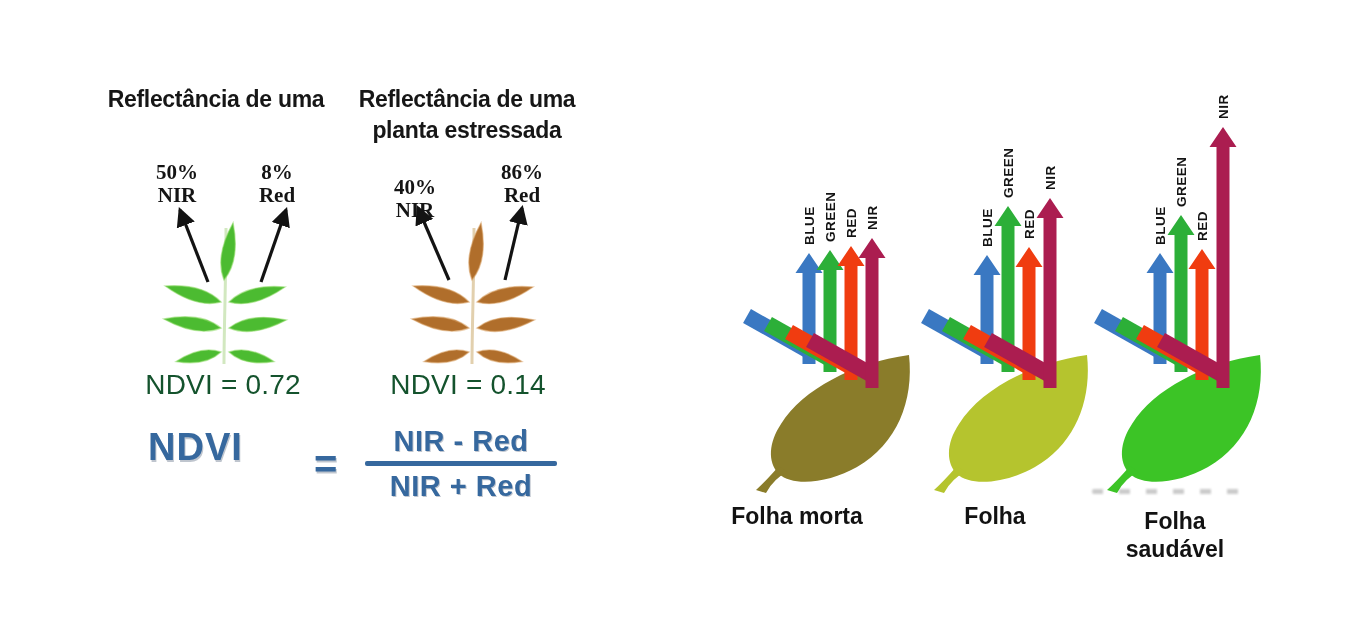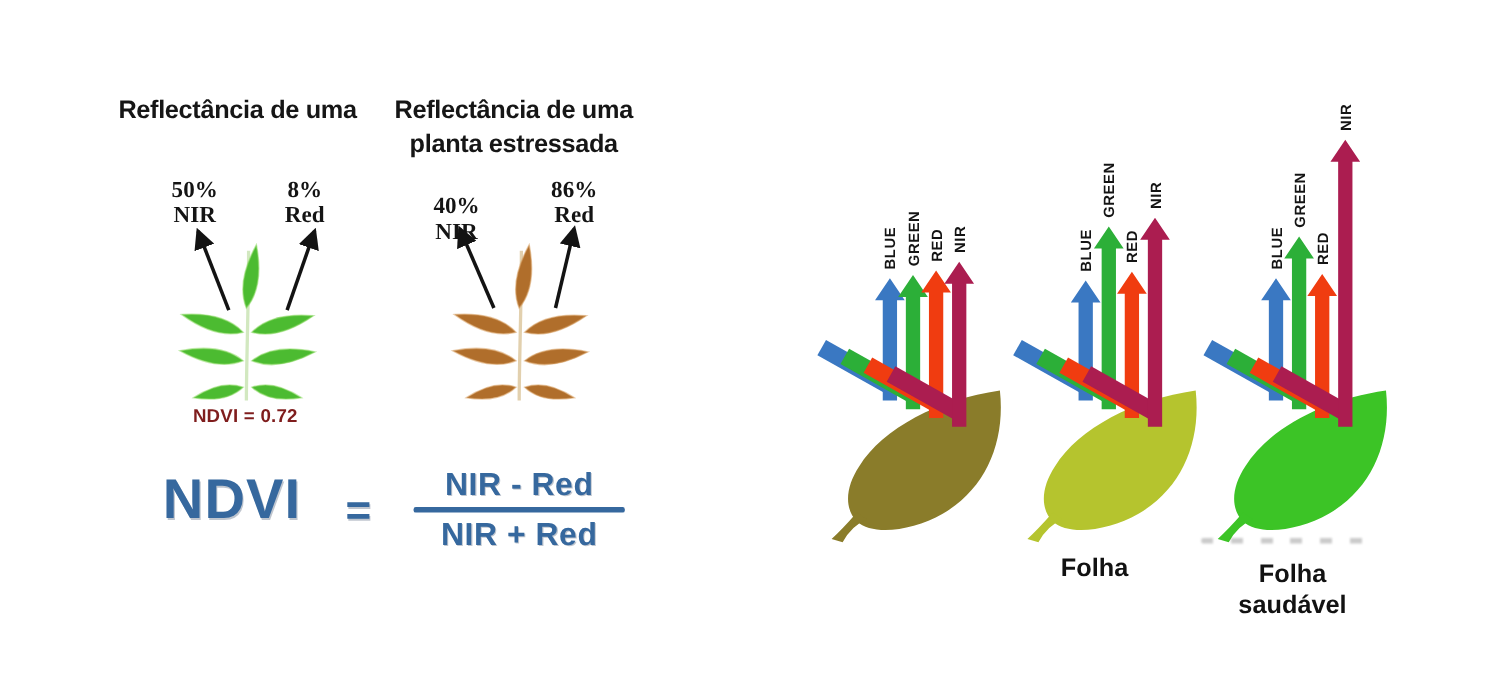--- a/index.html
+++ b/index.html
@@ -9,34 +9,34 @@
   }
   .abs{position:absolute;}
   .title{
     width:310px;text-align:center;font-weight:700;font-size:23px;line-height:31px;
     letter-spacing:-0.3px;color:#161616;
   }
   .pct{
     width:90px;text-align:center;font-weight:700;font-size:21px;line-height:23px;color:#141414;font-family:Liberation Serif, serif;
   }
   .ndvi-val{
-    width:190px;text-align:center;font-weight:700;font-size:17px;color:#7f1d1d;letter-spacing:0.2px;
+    width:190px;text-align:center;font-weight:400;font-size:28px;color:#14532d;letter-spacing:0.2px;
   }
   .caption{
     width:190px;text-align:center;font-weight:700;font-size:23px;line-height:28px;color:#121212;
   }
   .plant,.spectral,.arrows-overlay{position:absolute;overflow:visible;}
   .leaf-healthy{fill:var(--healthy-plant-leaf);stroke:#8edb66;stroke-width:1.4;stroke-opacity:.55;}
   .stem-healthy{stroke:var(--healthy-plant-stem);stroke-width:3;fill:none;}
   .leaf-stressed{fill:var(--stressed-plant-leaf);stroke:#d9a366;stroke-width:1.4;stroke-opacity:.55;}
   .stem-stressed{stroke:var(--stressed-plant-stem);stroke-width:3;fill:none;}
   .black-arrow{stroke:var(--arrow-black);stroke-width:3.2;fill:none;}
   .band-label{font:700 13.5px "Liberation Sans",sans-serif;fill:#141414;letter-spacing:.5px;}
   .f-lhs{
-    font-weight:700;font-size:51px;line-height:1;color:var(--formula-blue);
+    font-weight:700;font-size:38px;line-height:1;color:var(--formula-blue);
     letter-spacing:1px;text-shadow:1px 2px 0 rgba(25,45,80,.28);
   }
   .f-eq{
     font-weight:700;font-size:40px;line-height:1;color:var(--formula-blue);
     text-shadow:1px 2px 0 rgba(25,45,80,.28);
   }
   .frac{width:196px;text-align:center;}
   .frac .num,.frac .den{
     font-weight:700;font-size:29px;line-height:34px;color:var(--formula-blue);
     letter-spacing:.5px;text-shadow:1px 1px 0 rgba(25,45,80,.28);
@@ -109,24 +109,25 @@
         <path d="M0,0 L6,3 L0,6 Z" fill="#131313"></path>
       </marker>
     </defs>
     <line class="black-arrow" x1="78" y1="87" x2="50" y2="15" marker-end="url(#ah)"></line>
     <line class="black-arrow" x1="131" y1="87" x2="156" y2="15" marker-end="url(#ah)"></line>
     <line class="black-arrow" x1="319" y1="85" x2="288" y2="13" marker-end="url(#ah)"></line>
     <line class="black-arrow" x1="375" y1="85" x2="392" y2="13" marker-end="url(#ah)"></line>
   </svg>
 
   <div class="abs ndvi-val" style="left:128px;top:369px;">NDVI = 0.72</div>
+  <div class="abs ndvi-val" style="left:373px;top:369px;">NDVI = 0.14</div>
 
   <div class="abs f-lhs" style="left:148px;top:428px;">NDVI</div>
   <div class="abs f-eq" style="left:314px;top:444px;">=</div>
-  <div class="abs frac" style="left:374px;top:424px;">
+  <div class="abs frac" style="left:363px;top:424px;">
     <div class="num">NIR - Red</div>
     <div class="bar"></div>
     <div class="den">NIR + Red</div>
   </div>
 
   <svg class="spectral" width="230" height="445" viewBox="0 0 230 445" style="left: 739px; top: 55px;">
       <g transform="translate(2,296)">
         <path d="M168,4 C173,50 156,93 116,116 C88,132 52,136 38,123 C26,111 28,91 40,73 C62,38 112,12 168,4 Z" fill="#8a7c2a"></path>
         <path d="M38,115 Q24,131 15,139 L25,142 Q33,127 47,121 Z" fill="#8a7c2a"></path>
       </g>
@@ -175,20 +176,24 @@
       <polygon points="46.077910082939525,283.9726042969964 110.07791008293952,319.9726042969964 117.92208991706048,306.0273957030036 53.922089917060475,270.0273957030036" fill="#f03c10"></polygon>
       <polygon points="105.5,325 105.5,214 98.5,214 112,194 125.5,214 118.5,214 118.5,325" fill="#f03c10"></polygon>
       <text transform="translate(117 186) rotate(-90)" class="band-label">RED</text>
       <polygon points="67.07791008293952,291.9726042969964 131.07791008293952,327.9726042969964 138.92208991706048,314.0273957030036 74.92208991706048,278.0273957030036" fill="#ab1d50"></polygon>
       <polygon points="126.5,333 126.5,92 119.5,92 133,72 146.5,92 139.5,92 139.5,333" fill="#ab1d50"></polygon>
       <text transform="translate(138 64) rotate(-90)" class="band-label">NIR</text>
     </svg>
 
   <div class="abs smudge" style="left:1092px;top:489px;width:154px;height:5px;"></div>
 
+  <div class="abs caption" style="left:702px;top:502px;">
+    <div>Folha morta</div>
+    <div></div>
+  </div>
   <div class="abs caption" style="left:900px;top:502px;">
     <div>Folha</div>
   </div>
   <div class="abs caption" style="left:1080px;top:507px;">
     <div>Folha</div>
     <div>saudável</div>
   </div>
 
 </div>
 

